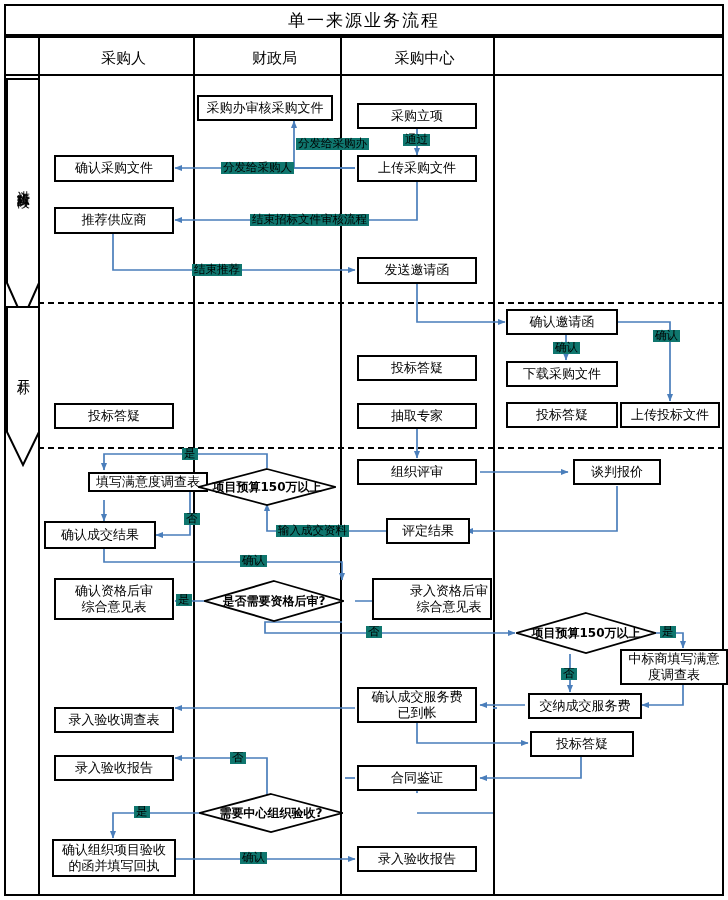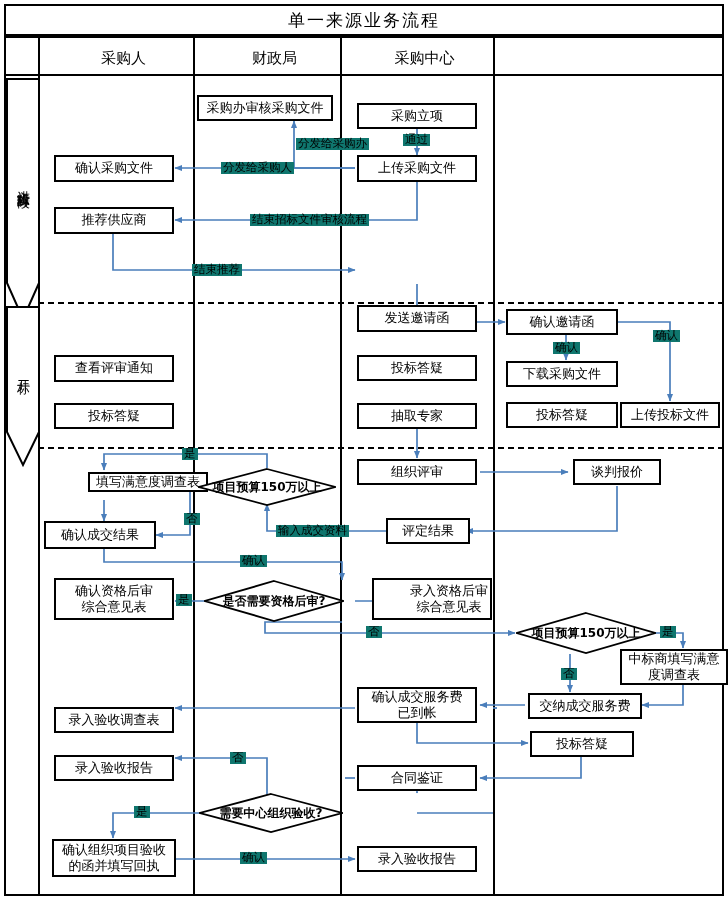--- a/index.html
+++ b/index.html
@@ -178,29 +178,26 @@
   </div>
   <div class="box" style="left:54px;top:155px;width:120px;height:27px;">
     <span>确认采购文件</span>
   </div>
   <div class="box" style="left:357px;top:155px;width:120px;height:27px;">
     <span>上传采购文件</span>
   </div>
   <div class="box" style="left:54px;top:207px;width:120px;height:27px;">
     <span>推荐供应商</span>
   </div>
-  <div class="box" style="left:357px;top:257px;width:120px;height:27px;margin-top:48px;">
+  <div class="box" style="left:357px;top:257px;width:120px;height:27px;">
     <span>发送邀请函</span>
   </div>
 
   <div class="box" style="left:506px;top:309px;width:112px;height:26px;">
     <span>确认邀请函</span>
-  </div>
-  <div class="box" style="left:54px;top:355px;width:120px;height:27px;">
-    <span>查看评审通知</span>
   </div>
   <div class="box" style="left:357px;top:355px;width:120px;height:26px;">
     <span>投标答疑</span>
   </div>
   <div class="box" style="left:506px;top:361px;width:112px;height:26px;">
     <span>下载采购文件</span>
   </div>
   <div class="box" style="left:54px;top:403px;width:120px;height:26px;">
     <span>投标答疑</span>
   </div>

